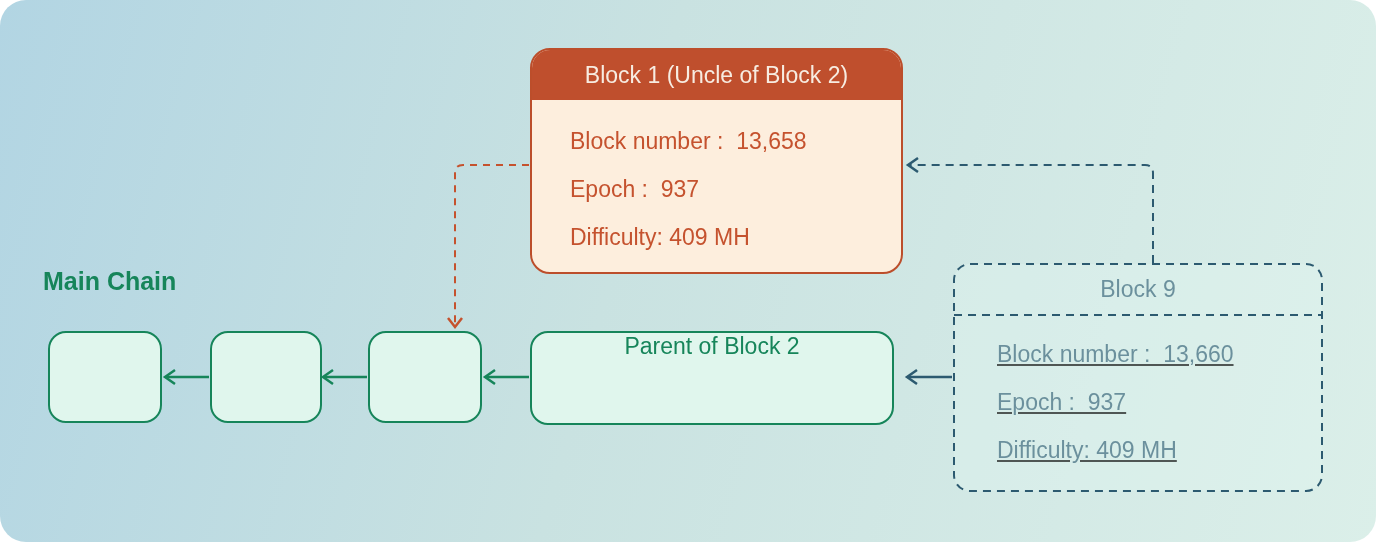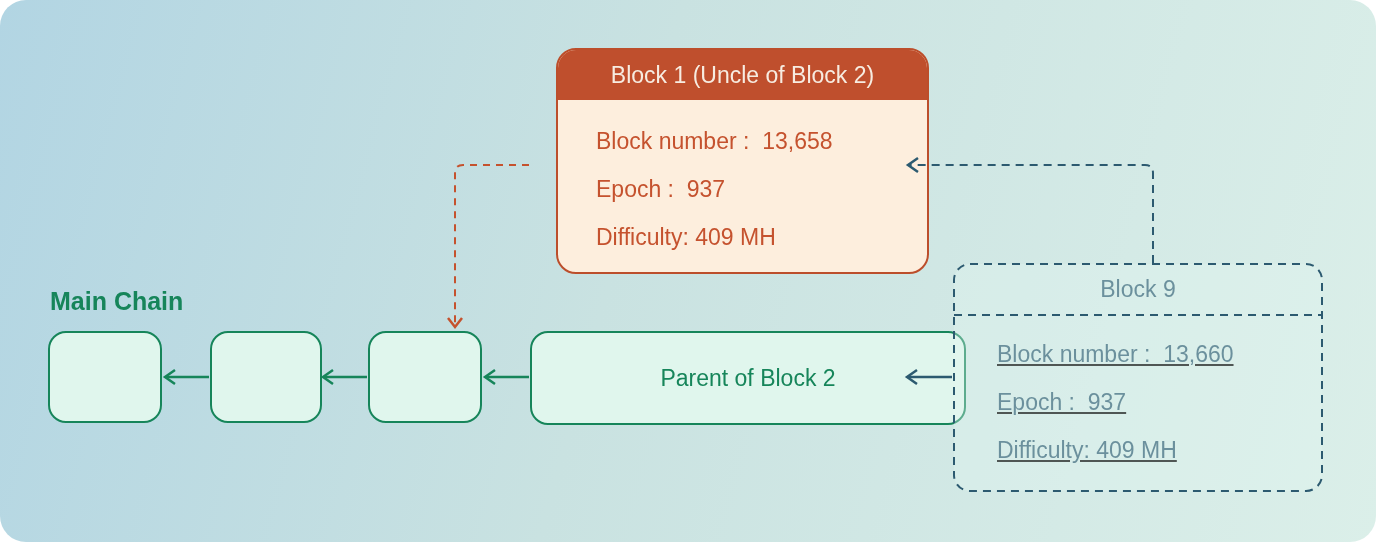--- a/index.html
+++ b/index.html
@@ -17,63 +17,61 @@
   }
   .overlay {
     position: absolute;
     left: 0; top: 0;
     width: 1376px; height: 542px;
     pointer-events: none;
     z-index: 3;
   }
   .main-chain-label {
     position: absolute;
-    left: 50px; top: 267px;
+    left: 43px; top: 267px;
     font-size: 25px;
     font-weight: bold;
     color: #16855a;
     z-index: 2;
-    margin-top: 20px;
   }
   .chain-block {
     position: absolute;
     top: 331px;
     height: 92px;
     border: 2.5px solid #16855a;
     border-radius: 18px;
     background: #e0f6ed;
     z-index: 2;
   }
   .chain-block.a { left: 48px;  width: 114px; }
   .chain-block.b { left: 210px; width: 112px; }
   .chain-block.c { left: 368px; width: 114px; }
   .parent-block {
     position: absolute;
     left: 530px; top: 331px;
-    width: 436px; height: 94px;
+    width: 364px; height: 94px;
     border: 2.5px solid #16855a;
     border-radius: 18px;
     background: #e0f6ed;
     display: flex;
-    align-items: center;
+    align-items: flex-start;
     justify-content: center;
     color: #16855a;
     font-size: 23px;
     z-index: 2;
   }
   .uncle-card {
     position: absolute;
     left: 530px; top: 48px;
     width: 373px; height: 226px;
     border: 2.5px solid #bc4e2b;
     border-radius: 20px;
     background: #fdeedd;
     overflow: hidden;
     z-index: 2;
-    margin-left: 26px;
   }
   .uncle-header {
     height: 50px;
     background: #bf4f2d;
     color: #f7ece1;
     display: flex;
     align-items: center;
     justify-content: center;
     font-size: 23px;
   }

